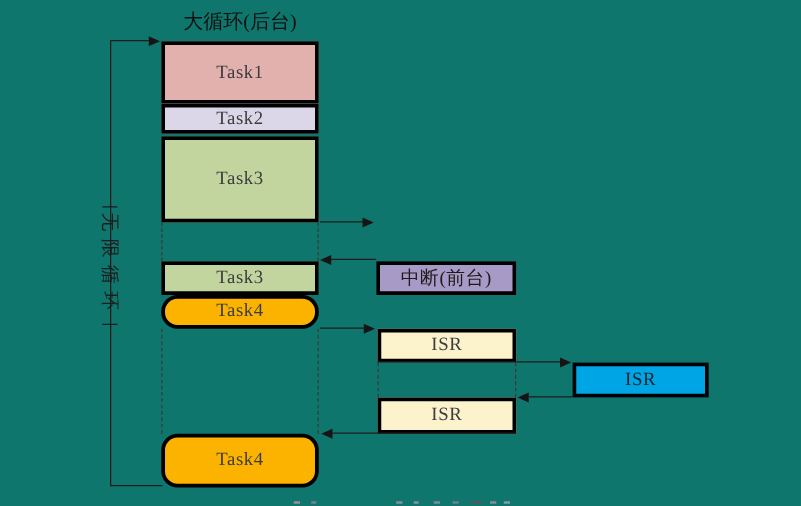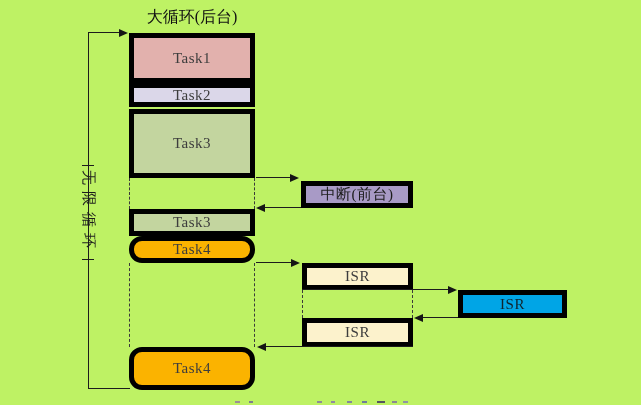--- a/index.html
+++ b/index.html
@@ -1,39 +1,39 @@
 <!DOCTYPE html>
 <html><head>
 <meta charset="utf-8">
 <style>
   html, body { margin: 0; padding: 0; background: #fff; }
   .canvas {
     position: relative;
     width: 641px;
     height: 405px;
-    background: #bef264;
+    background: #0f766e;
     font-family: "Liberation Serif", "DejaVu Serif", serif;
     overflow: hidden;
   }
   .box {
     position: absolute;
     box-sizing: border-box;
-    border: 5px solid #000000;
+    border: 3px solid #000000;
     display: flex;
     align-items: center;
     justify-content: center;
     font-size: 15px;
     color: #3d3d3d;
     letter-spacing: 0.5px;
   }
   .c-task1 { background: #e2b1ad; }
   .c-task2 { background: #dbd7e9; }
   .c-task3 { background: #c3d59f; text-align: center; }
   .c-task4 { background: #fbb300; border-radius: 13px; }
-  .c-int   { background: #a89ac6; color: #1c1c1c; }
+  .c-int   { background: #a89ac6; color: #1c1c1c; margin-top: 28px; }
   .c-isr   { background: #fcf2cc; }
   .c-isrn  { background: #00a5e6; color: #10242c; }
   .hline { position: absolute; height: 0; border-top: 1px solid #1c1c1c; }
   .vline { position: absolute; width: 0; border-left: 1px solid #1c1c1c; }
   .vdash { position: absolute; width: 0; border-left: 1px dashed #3a3a3a; }
   .ah-r {
     position: absolute; width: 0; height: 0;
     border-left: 9px solid #151515;
     border-top: 4px solid transparent;
     border-bottom: 4px solid transparent;

